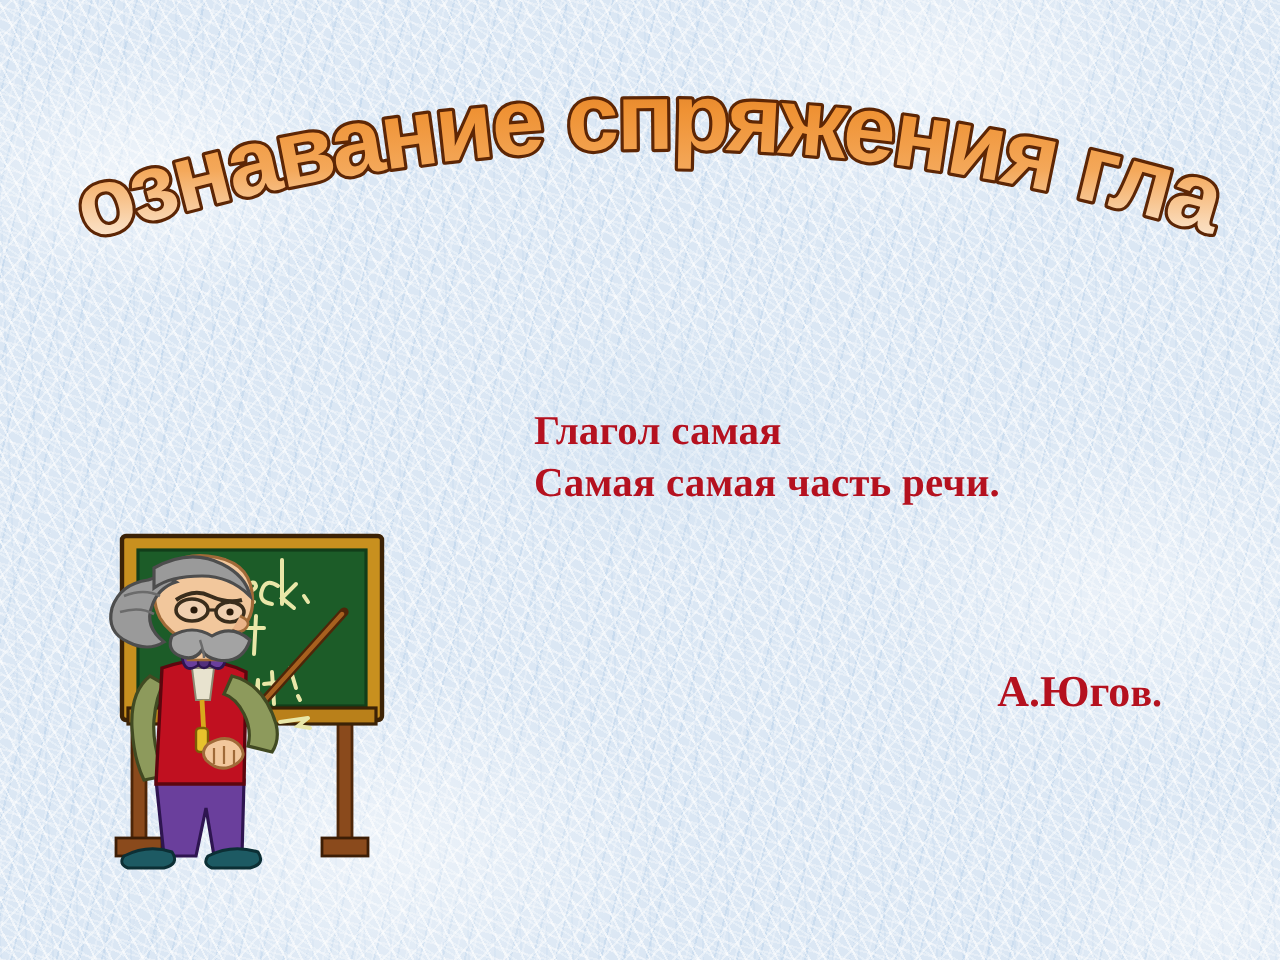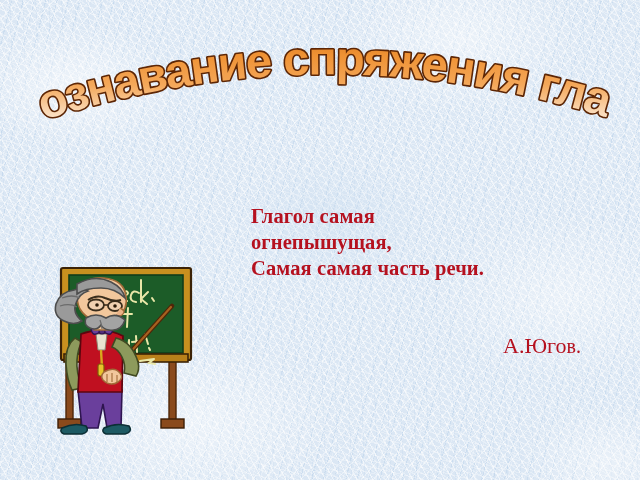--- a/index.html
+++ b/index.html
@@ -63,30 +63,31 @@
     width: 340px;
   }
   .q-line {
     color: #b5111f;
     font-family: "Liberation Serif", serif;
     font-weight: bold;
     font-size: 20.5px;
     line-height: 26px;
     white-space: nowrap;
     letter-spacing: .1px;
+    margin-left: 16px;
   }
   #attribution {
     position: absolute;
     left: 251px;
     top: 333px;
     width: 330px;
     text-align: right;
     color: #b5111f;
     font-family: "Liberation Serif", serif;
-    font-weight: normal;
+    font-weight: bold;
     font-size: 22px;
     line-height: 26px;
     white-space: nowrap;
   }
   #attribution .tail { font-size: 20px; }
 
   
   #clipart {
     position: absolute;
     left: 44px;
@@ -125,21 +126,20 @@
       </text>
 
       <text font-family="Liberation Sans, sans-serif" font-weight="bold" font-size="47" letter-spacing="-1.2" fill="url(#wa-grad)">
         <textPath href="#arch" startOffset="50%" text-anchor="middle">Распознавание спряжения глагола</textPath>
       </text>
     </svg>
   </div>
 
   <div id="quote-block">
     <div class="q-line">Глагол самая</div>
-    <div class="q-line">огнепышущая,</div>
     <div class="q-line">Самая самая часть речи.</div>
   </div>
 
   <div id="attribution">
     <span>А.Юго</span><span class="tail">в.</span>
   </div>
 
   <div id="clipart">
     <svg viewBox="0 0 168 180" xmlns="http://www.w3.org/2000/svg">
 

